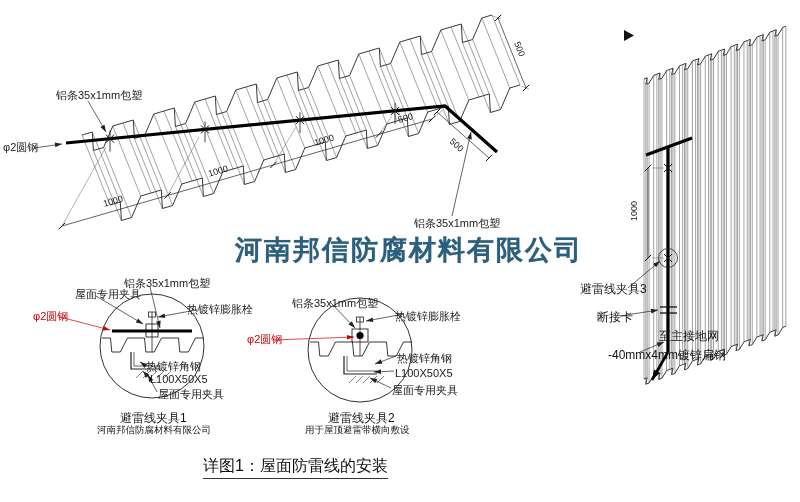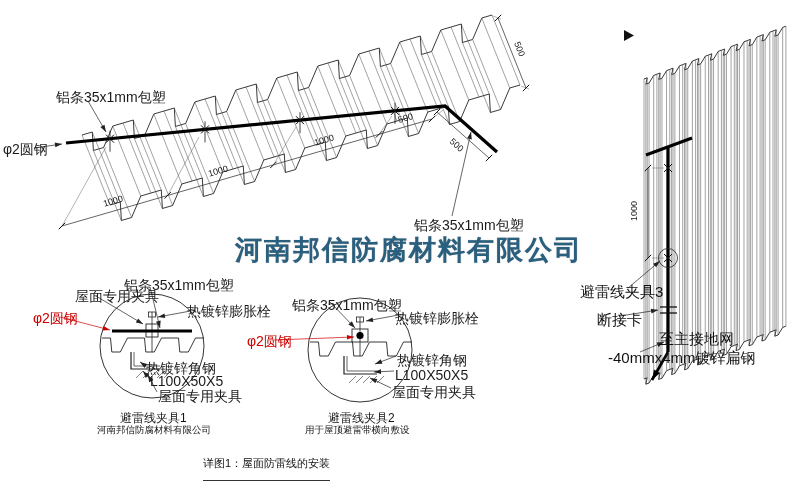--- a/index.html
+++ b/index.html
@@ -1,26 +1,26 @@
 <!DOCTYPE html>
 <html><head>
 <meta charset="utf-8">
 <style>
   *{margin:0;padding:0;box-sizing:border-box}
   html,body{width:800px;height:502px}
   body{background:#fff;font-family:"Liberation Sans",sans-serif}
   #canvas{position:relative;width:800px;height:502px;background:#fff;overflow:hidden}
   #lw{position:absolute;left:0;top:0}
-  .lbl{position:absolute;font-size:14px;line-height:1.15;color:#1a1a1a;white-space:nowrap}
-  .lbl2{position:absolute;font-size:15px;line-height:1.15;color:#111;white-space:nowrap}
+  .lbl{position:absolute;font-size:11px;line-height:1.15;color:#1a1a1a;white-space:nowrap}
+  .lbl2{position:absolute;font-size:12px;line-height:1.15;color:#111;white-space:nowrap}
   .red{color:#cc0000}
   .dim{position:absolute;font-size:9px;color:#1a1a1a;white-space:nowrap}
   .title{position:absolute;font-size:12px;color:#111;white-space:nowrap}
   .sub{position:absolute;font-size:9.5px;color:#111;white-space:nowrap}
-  .cap{position:absolute;font-size:11px;color:#111;white-space:nowrap;border-bottom:1px solid #333;padding-bottom:9px}
+  .cap{position:absolute;font-size:16px;color:#111;white-space:nowrap;border-bottom:1px solid #333;padding-bottom:1px}
   .watermark{position:absolute;left:235px;top:232px;font-size:27px;font-weight:bold;color:#0c4a6e;
              letter-spacing:2px;opacity:.88;text-shadow:0 0 1px #8a8a8a}
 </style>
 </head>
 <body>
 
 <div id="canvas">
 
   <svg id="lw" width="800" height="502" viewBox="0 0 800 502">
     <g id="g-roof">

